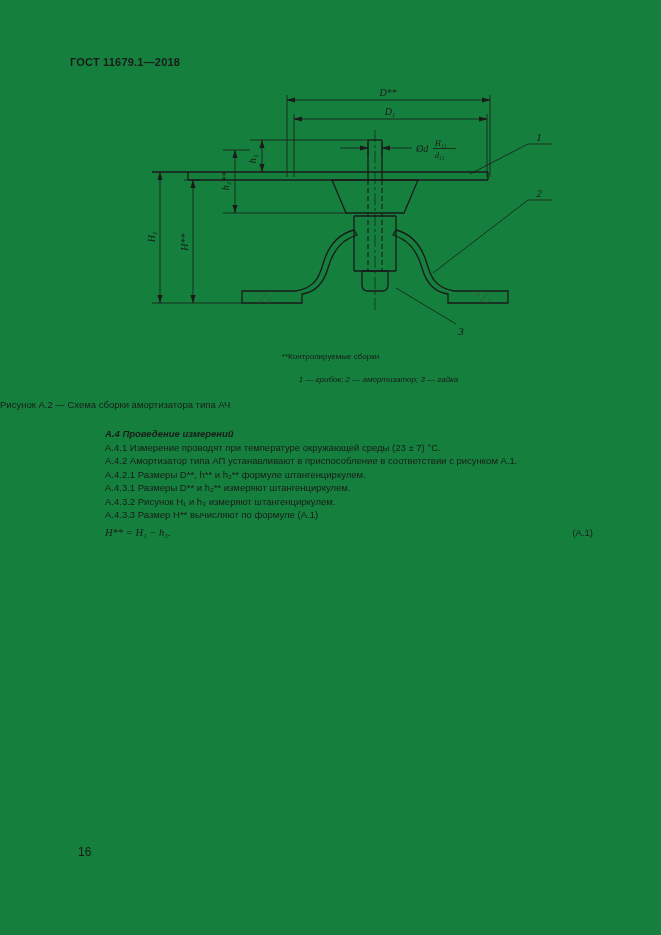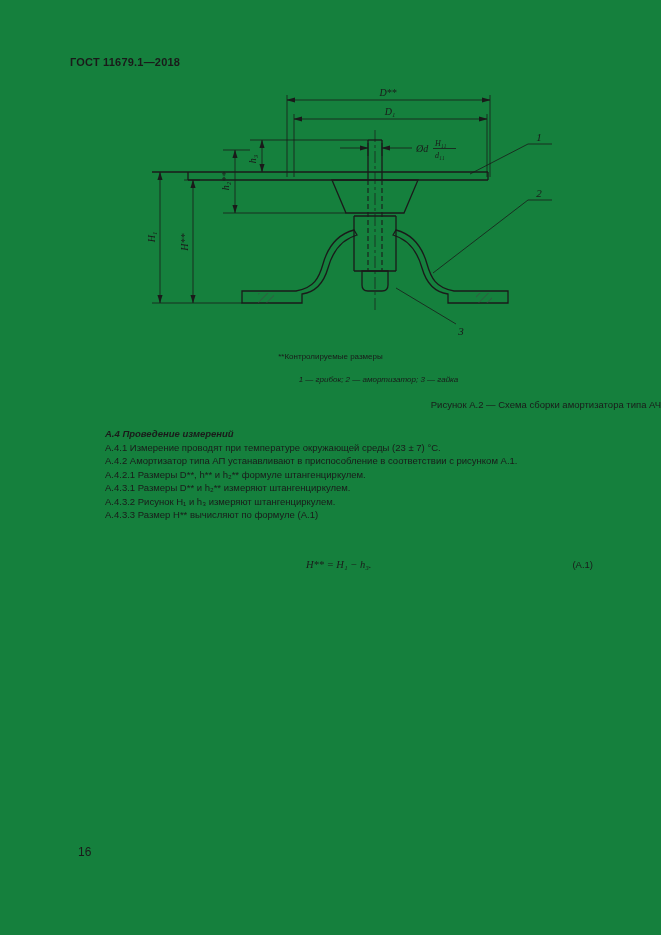--- a/index.html
+++ b/index.html
@@ -19,34 +19,34 @@
   .fig-note{
     position:absolute;left:0;top:352px;width:661px;
     text-align:center;font-size:8px;
   }
   .fig-legend{
     position:absolute;left:0;top:375px;width:661px;
     text-align:center;font-size:8px;font-style:italic;margin-left:48px;
   }
   .fig-caption{
     position:absolute;left:0;top:399px;width:661px;
-    text-align:right;font-size:9.5px;
+    text-align:left;font-size:9.5px;
   }
   .body-block{
     position:absolute;left:105px;top:427px;width:488px;
     font-size:9.5px;line-height:13.5px;
   }
   .body-block h2{
     font-size:9.5px;margin:0;padding:0;font-weight:bold;line-height:13.5px;font-style:italic;
   }
   .body-block p{margin:0;padding:0;}
   .formula-row{display:flex;align-items:baseline;margin-top:4px;}
   .formula{
-    flex:1;text-align:center;
-    font-family:"Liberation Serif",serif;font-style:italic;font-size:10.5px;margin-top:32px;
+    flex:1;text-align:left;
+    font-family:"Liberation Serif",serif;font-style:italic;font-size:10.5px;
   }
   .formula-num{font-size:9.5px;}
   .page-num{position:absolute;left:78px;top:845px;font-size:12px;text-align:right;}
 
   
   .ln{stroke:#1a1a1a;stroke-width:1.3;fill:none;}
   .thin{stroke:#1a1a1a;stroke-width:.8;fill:none;}
   .dash{stroke:#1a1a1a;stroke-width:1.1;fill:none;stroke-dasharray:5 3;}
   .cl{stroke:#1a1a1a;stroke-width:.7;fill:none;stroke-dasharray:12 3 3 3;}
   .dimlbl{
@@ -173,21 +173,21 @@
       <line class="thin" x1="528" y1="115" x2="552" y2="115"></line>
       <text class="partnum" x="539" y="112" text-anchor="middle">2</text>
     </g>
 
     <g>
       <line class="thin" x1="456" y1="239" x2="396" y2="203"></line>
       <text class="partnum" x="461" y="250" text-anchor="middle">3</text>
     </g>
   </svg>
 
-  <div class="fig-note">**Контролируемые размеры</div>
+  <div class="fig-note">**Контролируемые сборки</div>
   <div class="fig-legend">1 — грибок; 2 — амортизатор; 3 — гайка</div>
   <div class="fig-caption">Рисунок А.2 — Схема сборки амортизатора типа АЧ</div>
 
   <div class="body-block">
     <h2>А.4 Проведение измерений</h2>
     <p>А.4.1 Измерение проводят при температуре окружающей среды (23 ± 7) °С.</p>
     <p>А.4.2 Амортизатор типа АП устанавливают в приспособление в соответствии с рисунком А.1.</p>
     <p>А.4.2.1 Размеры D**, h** и h₂** формуле штангенциркулем.</p>
     <p>А.4.3.1 Размеры D** и h₂** измеряют штангенциркулем.</p>
     <p>А.4.3.2 Рисунок H₁ и h₃ измеряют штангенциркулем.</p>

